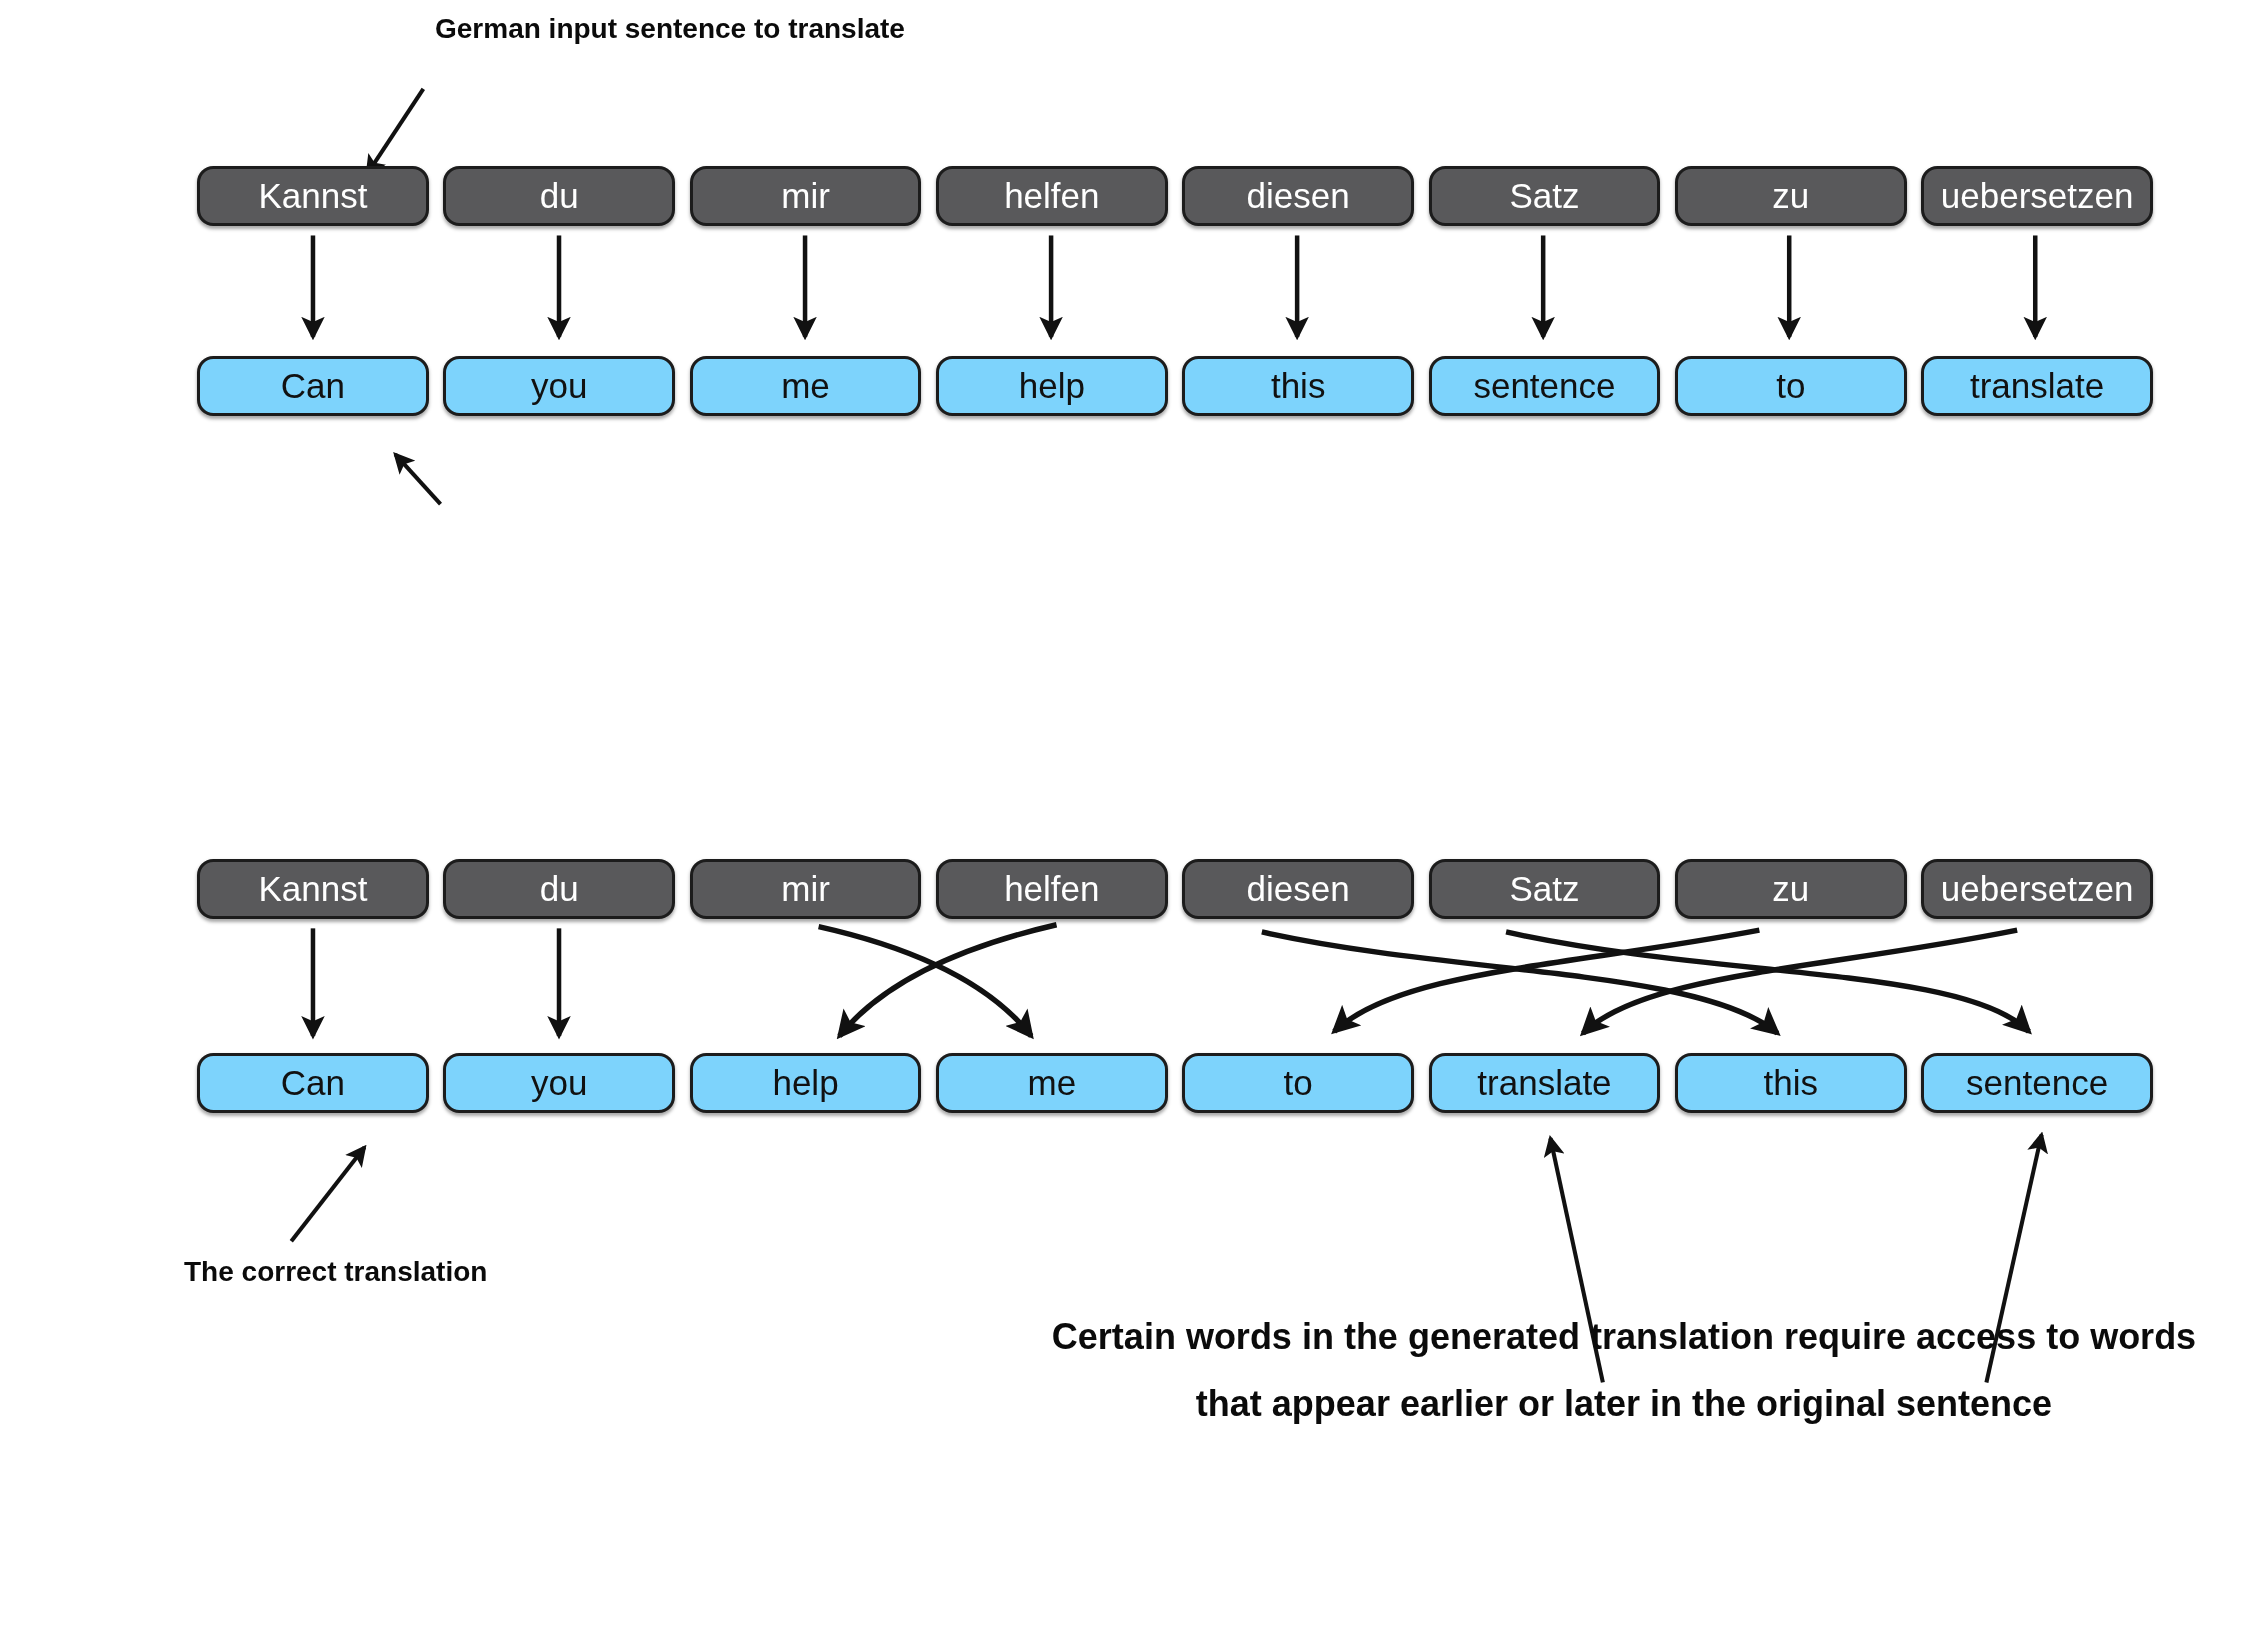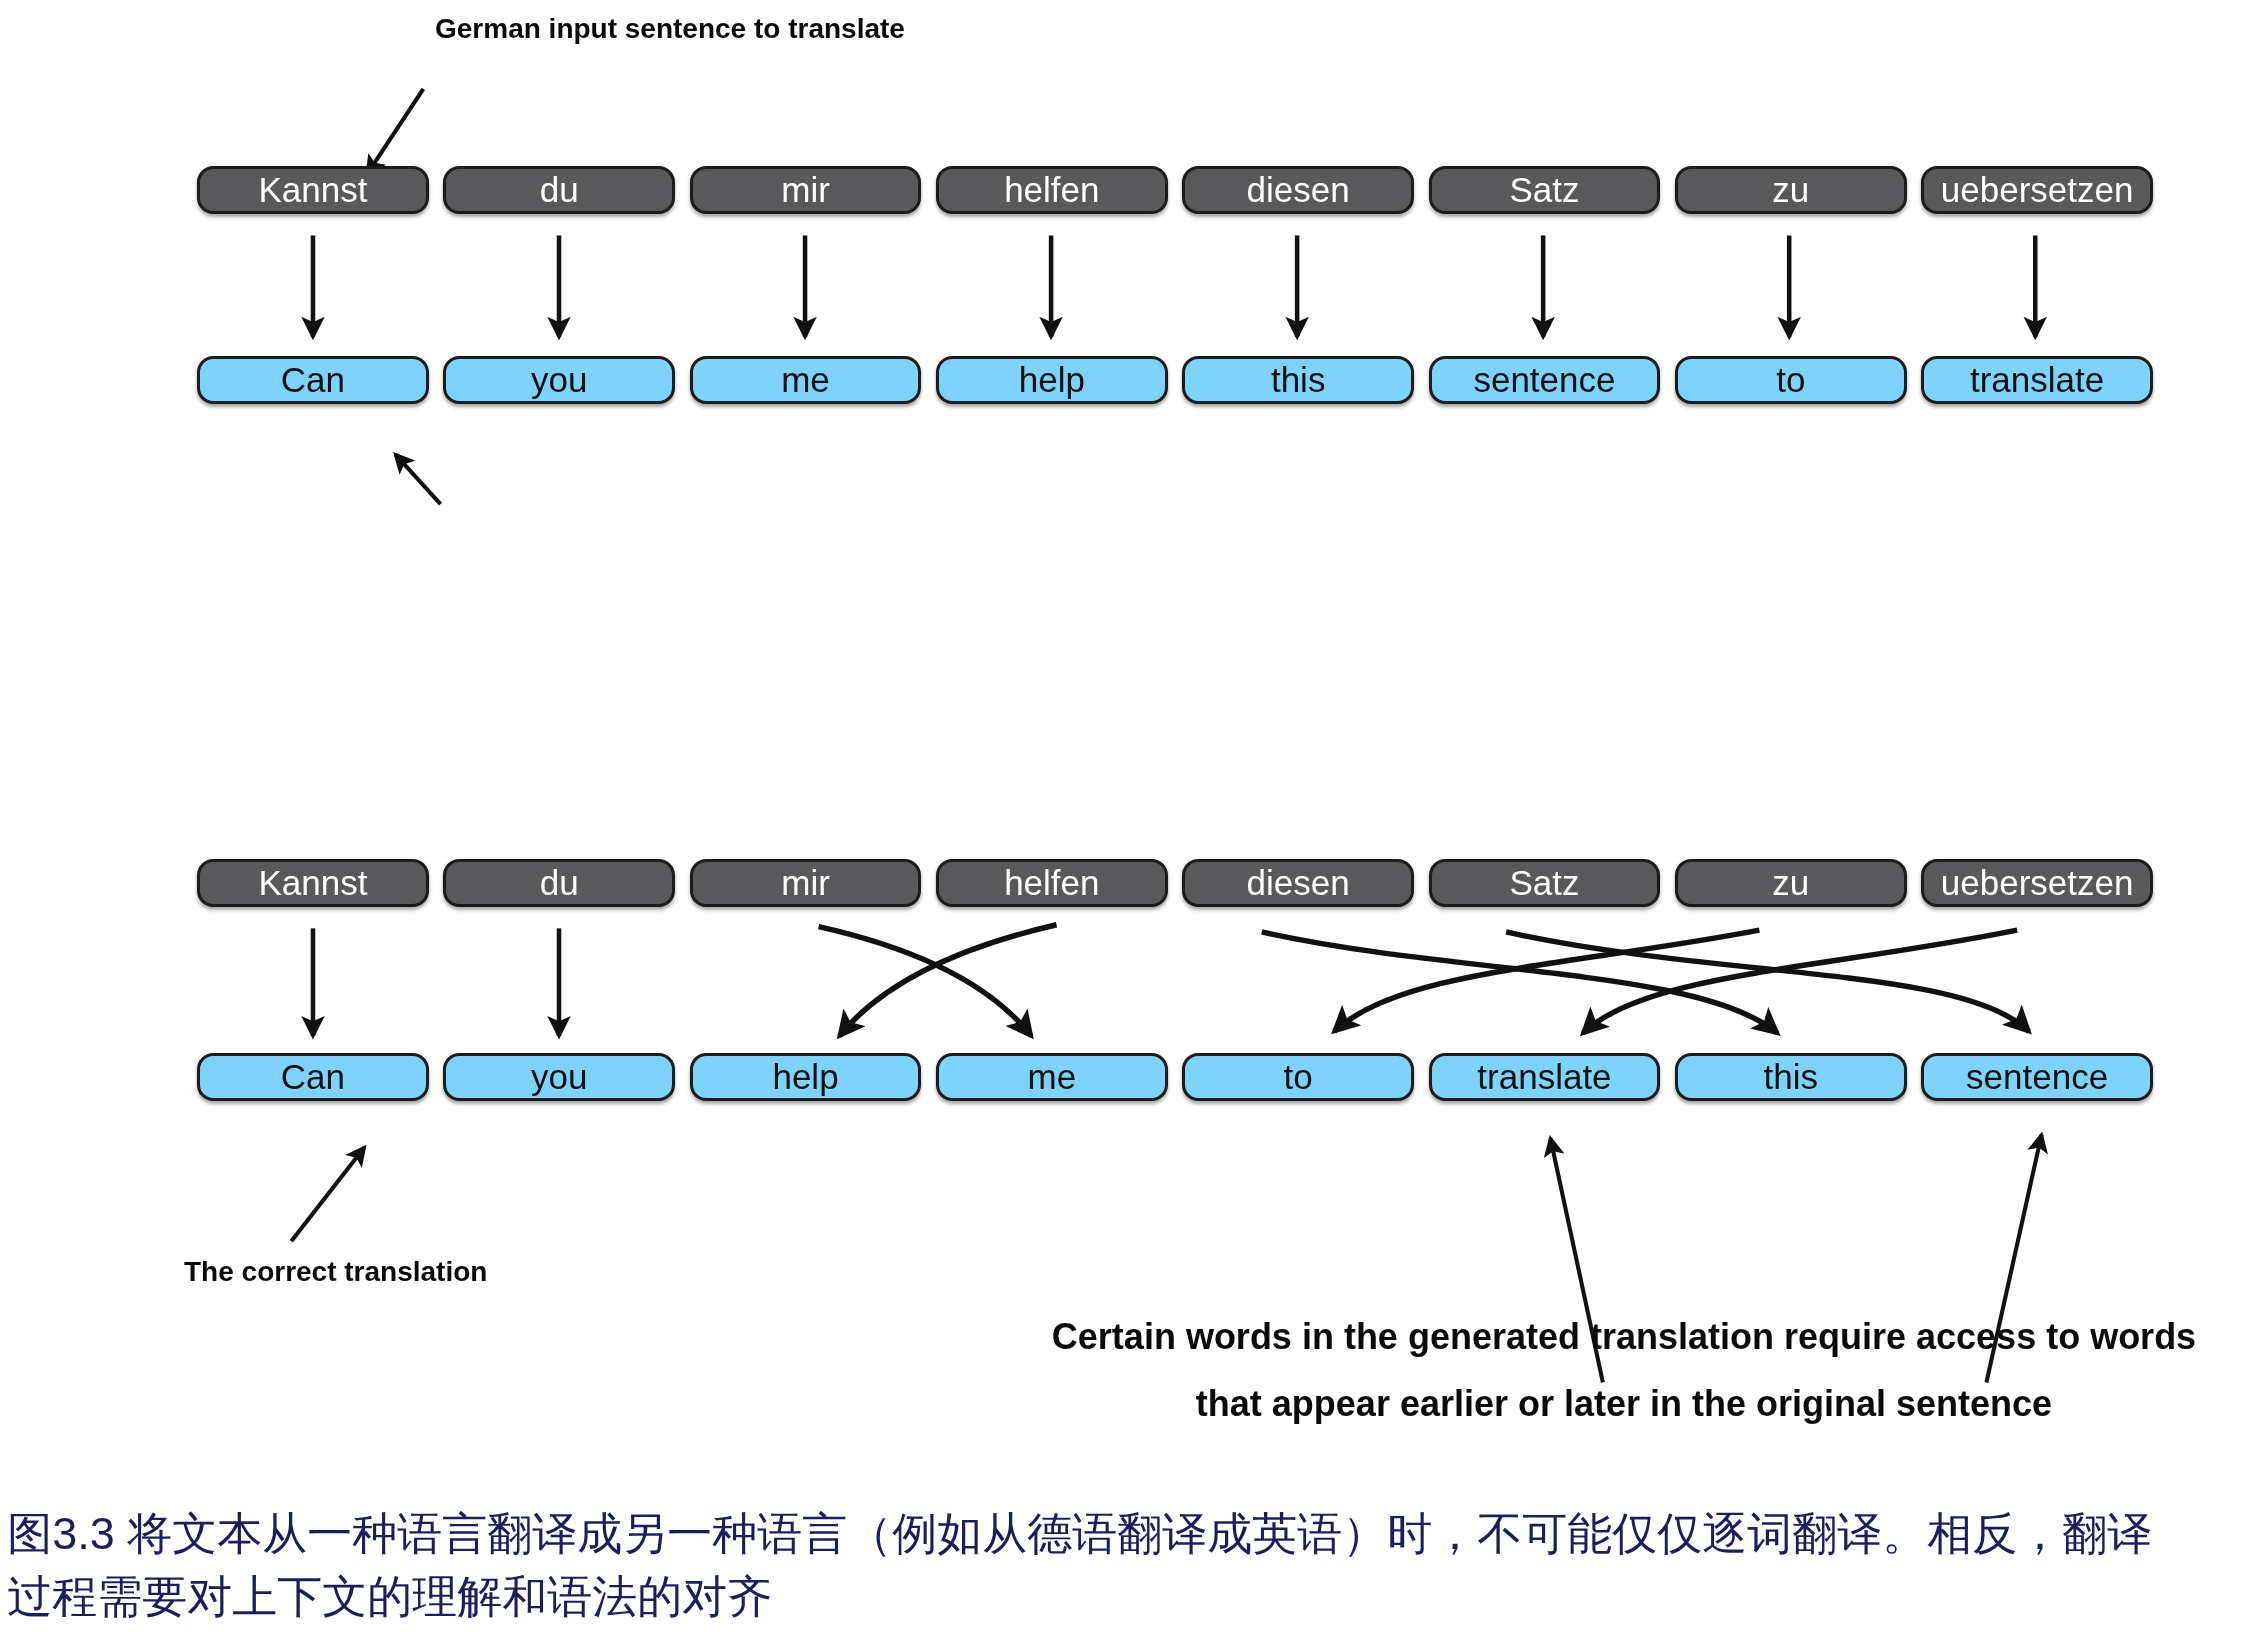--- a/index.html
+++ b/index.html
@@ -25,21 +25,21 @@
   }
   .word-row {
     position: absolute;
     left: 197px;
     width: 1956px;
     display: flex;
     gap: 14.5px;
   }
   .word-box {
     flex: 1 1 0;
-    height: 48px;
+    height: 60px;
     border-radius: 16.3px;
     border: 3.6px solid #1c1c1c;
     display: flex;
     align-items: center;
     justify-content: center;
     font-size: 35px;
     box-sizing: border-box;
     box-shadow: 0 2.7px 3.6px rgba(0,0,0,0.35);
     white-space: nowrap;
   }
@@ -167,19 +167,15 @@
     <div class="word-box light-box">sentence</div>
   </div>
 
   <div class="annotation" style="left:184px; top:1256px;">The correct translation</div>
 
   <div class="annotation-block">
     <div>Certain words in the generated translation require access to words</div>
     <div>that appear earlier or later in the original sentence</div>
   </div>
 
-  <div class="figure-caption">
-    <div>图3.3 将文本从一种语言翻译成另一种语言（例如从德语翻译成英语）时，不可能仅仅逐词翻译。相反，翻译</div>
-    <div>过程需要对上下文的理解和语法的对齐</div>
-  </div>
 
 </div>
 
 
 </body></html>

